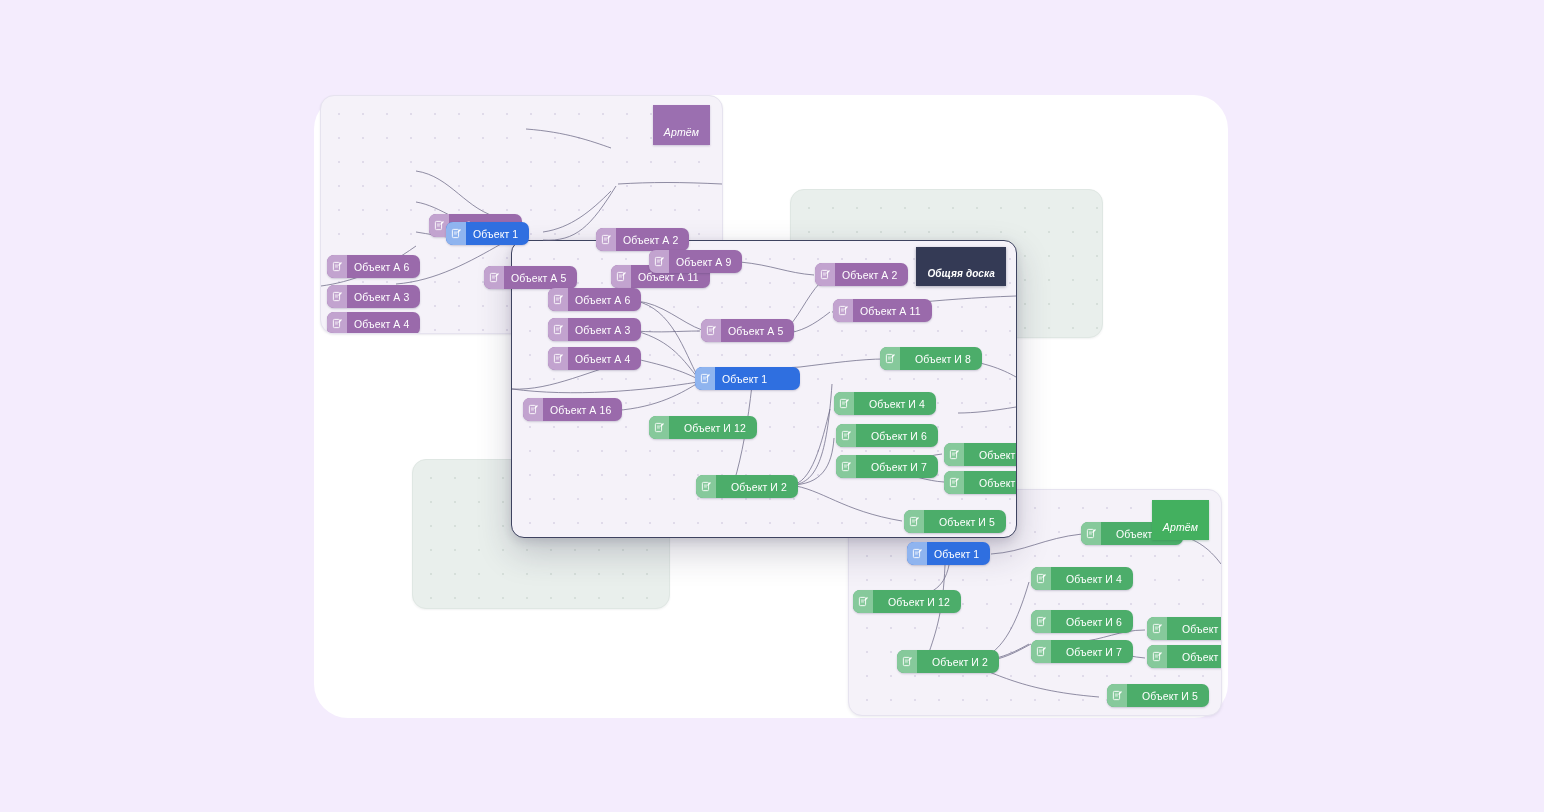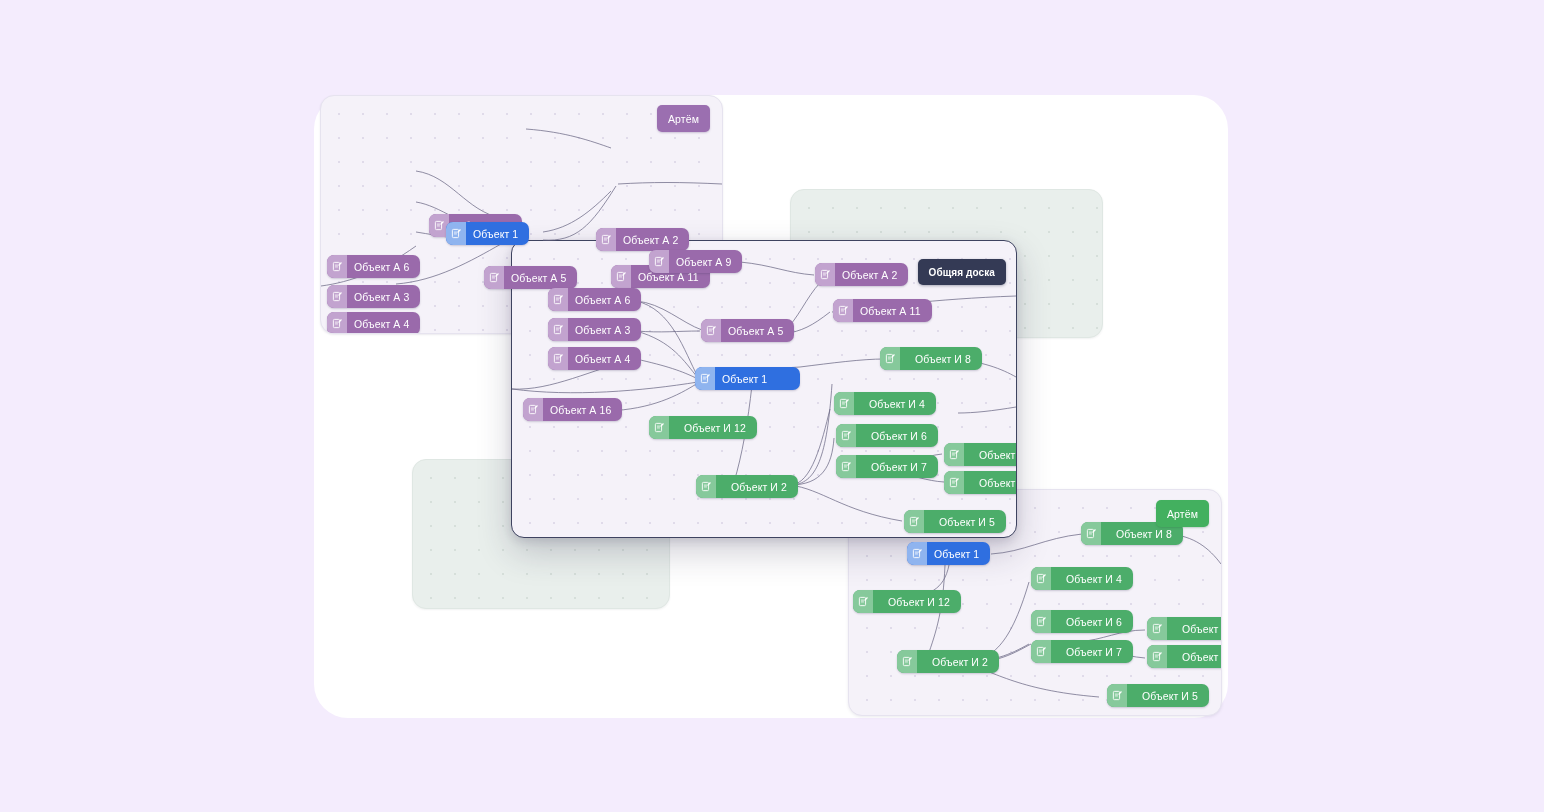--- a/index.html
+++ b/index.html
@@ -59,26 +59,27 @@
     left:511px;top:240px;width:504px;height:296px;
     background:#f5f2f9;
     border:1.5px solid #3e4360;
     border-radius:13px;
     box-shadow:0 14px 34px rgba(40,35,70,.22), 0 3px 10px rgba(40,35,70,.14);
   }
 
   
   .badge{
     position:absolute;z-index:40;
-    border-radius:5px;
+    border-radius:0;
     font-size:10.5px;line-height:1;
-    padding:9px 11px 7px;
+    padding:22px 11px 7px;
     color:#ffffff;
     white-space:nowrap;
     letter-spacing:.1px;
+    font-style:italic;
   }
   .badge-purple{background:#9b6fb0;box-shadow:0 1px 2px rgba(80,50,110,.25);}
   .badge-dark{background:#343a55;font-weight:bold;font-size:10px;box-shadow:0 1px 3px rgba(30,35,60,.35);}
   .badge-green{background:#43b05f;box-shadow:0 1px 2px rgba(40,110,60,.28);}
 
   
   .node{
     position:absolute;z-index:20;
     display:flex;align-items:center;
     height:23px;
@@ -402,21 +403,21 @@
       <path d="M278,244 C300,244 310,200 318,168"></path>
       <path d="M278,244 C305,244 315,215 320,143"></path>
       <path d="M278,244 C310,244 320,225 322,197"></path>
       <path d="M278,244 C310,248 330,270 390,280"></path>
       <path d="M378,228 C400,224 410,215 430,213"></path>
       <path d="M378,230 C400,234 415,240 432,241"></path>
       <path d="M440,118 C470,120 490,128 504,136"></path>
       <path d="M504,166 C480,170 462,172 446,172"></path>
     </svg>
 
-    <div class="badge badge-dark" style="right:10px;top:6px;margin-top:12px;">Общяя доска</div>
+    <div class="badge badge-dark" style="right:10px;top:6px;">Общяя доска</div>
 
     <div class="node n-purple" style="left:137px;top:9px;">
       <span class="ic">
         <svg viewBox="0 0 16 16">
             <rect x="2" y="2" width="9" height="12" rx="1.5" fill="none" stroke="#fff" stroke-width="1.3"></rect>
             <line x1="4.3" y1="6" x2="8.6" y2="6" stroke="#fff" stroke-width="1.1"></line>
             <line x1="4.3" y1="8.6" x2="8.6" y2="8.6" stroke="#fff" stroke-width="1.1"></line>
             <path d="M9.6 5.2 L13.2 1.6 L14.4 2.8 L10.8 6.4 L9.2 6.8 Z" fill="#fff"></path>
           </svg>
       </span>

